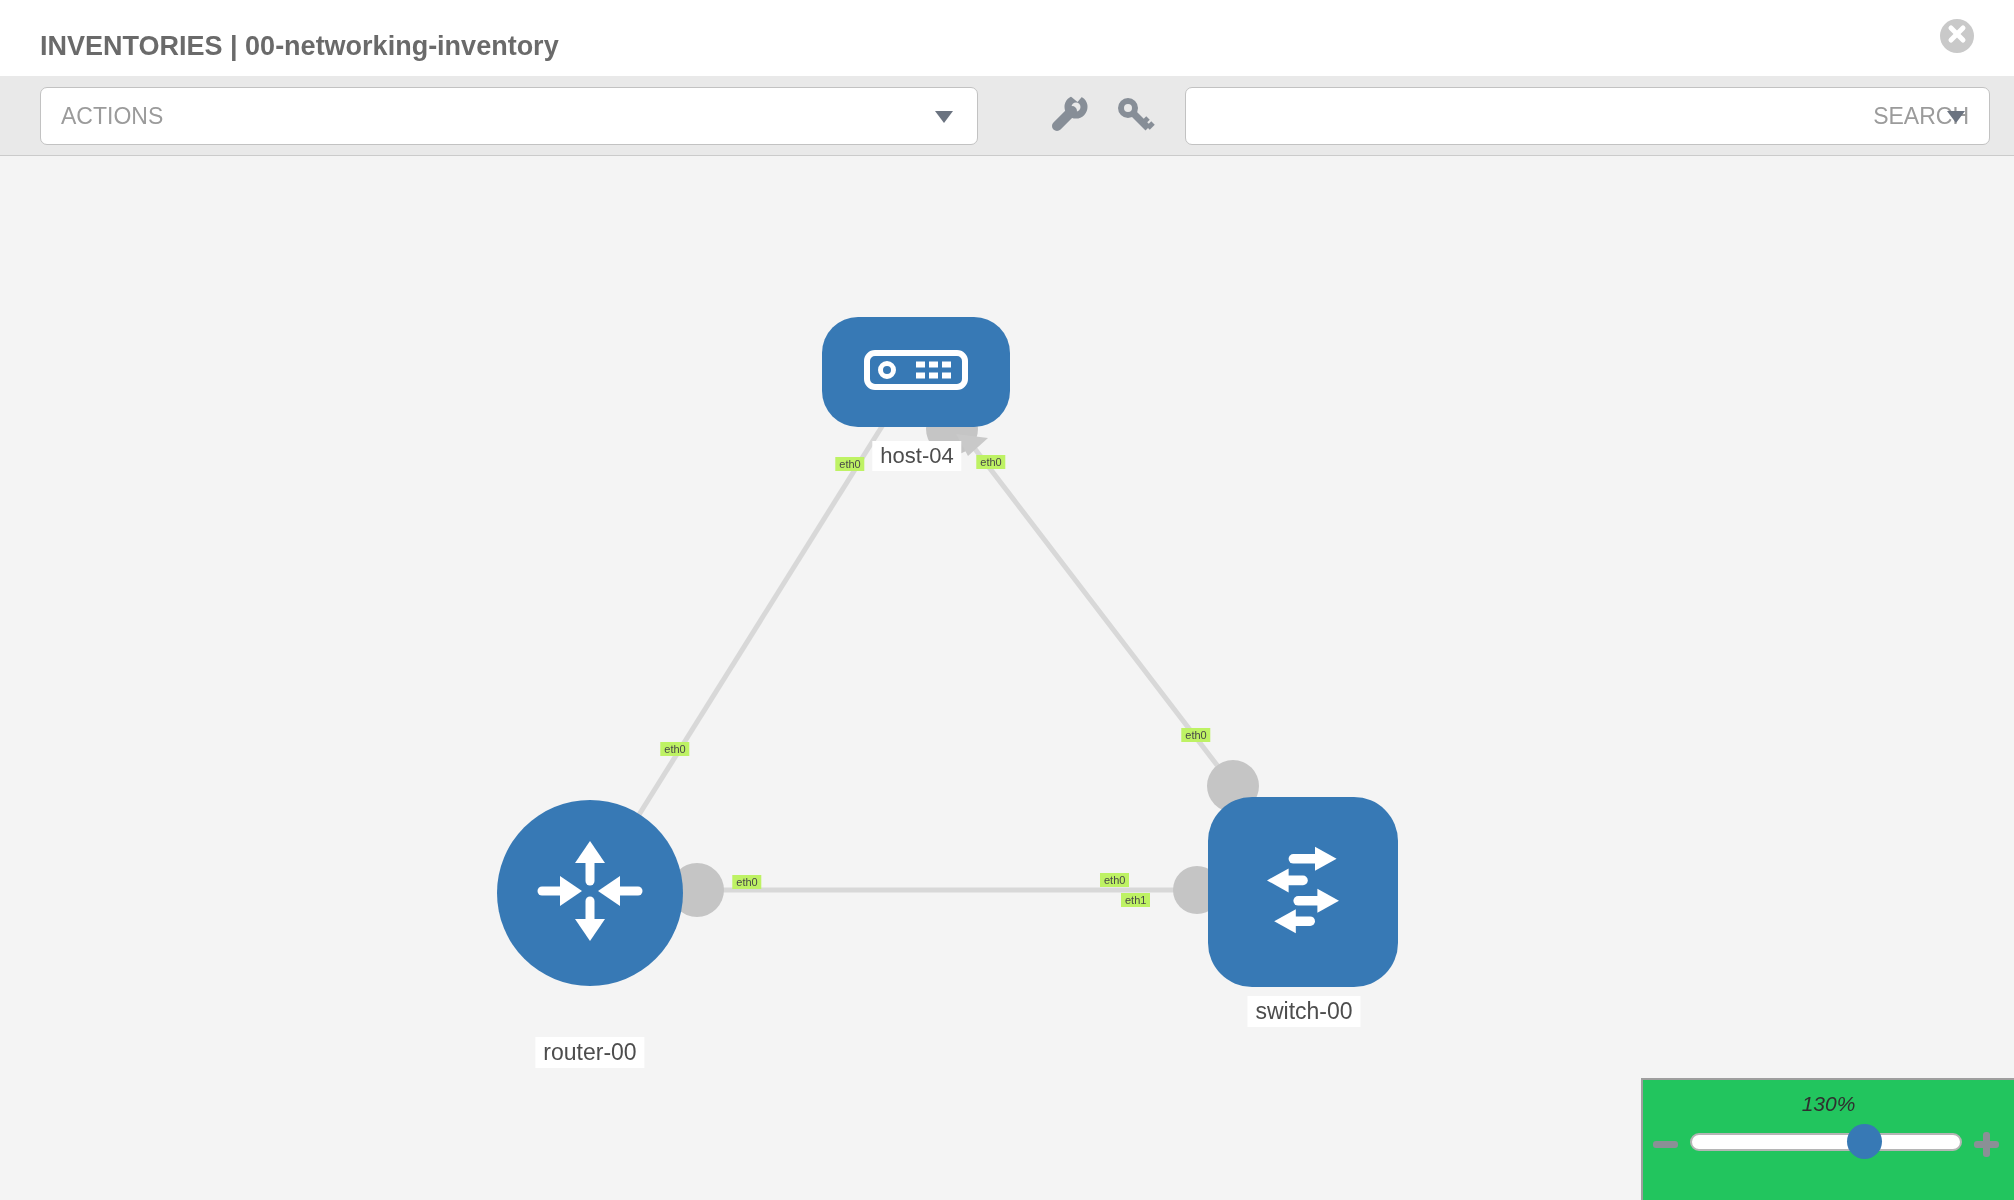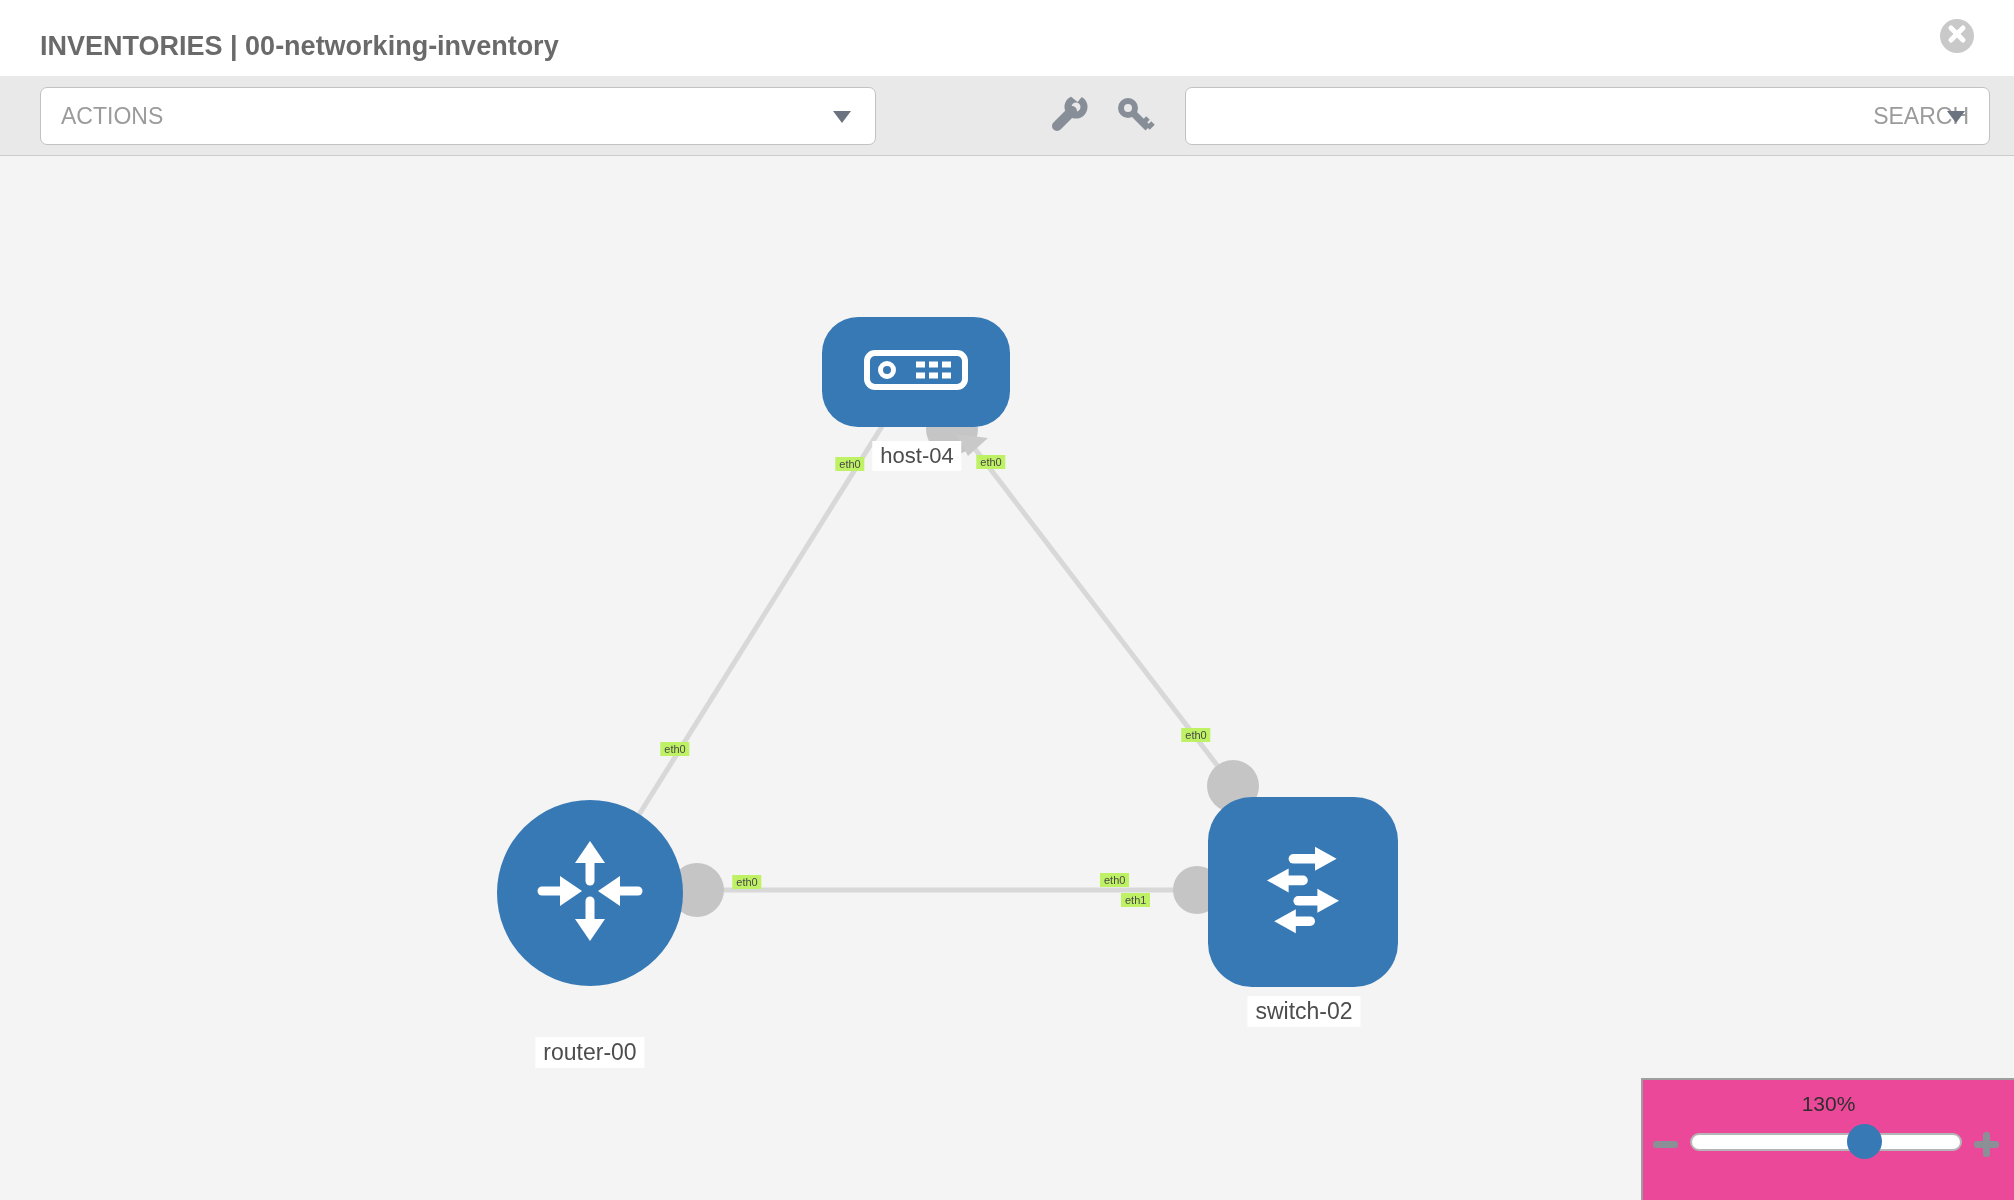--- a/index.html
+++ b/index.html
@@ -7,21 +7,21 @@
   body { font-family:"Liberation Sans", sans-serif; background:#f4f4f4; position:relative; }
 
   
   .titlebar { position:absolute; top:0; left:0; width:2014px; height:93px; background:#ffffff; border-bottom:1px solid #d6d6d6; z-index:20; }
   .title { position:absolute; left:40px; top:50%; transform:translateY(-50%); font-size:27px; font-weight:bold; color:#6a6a6a; white-space:nowrap; }
   .close-btn { position:absolute; right:40px; top:19px; width:34px; height:34px; border-radius:50%; background:#c9c9c9; display:flex; align-items:center; justify-content:center; cursor:pointer; }
 
   
   .toolbar { position:absolute; top:76px; left:0; width:2014px; height:80px; background:#e9e9e9; border-bottom:1px solid #cbcbcb; z-index:20; }
   .select-box { position:absolute; top:11px; height:58px; background:#ffffff; border:1px solid #c2c2c2; border-radius:7px; display:flex; align-items:center; padding:0 20px; color:#9b9b9b; font-size:23px; cursor:pointer; }
-  #actions-select { left:40px; width:836px;text-align:right; }
+  #actions-select { left:40px; width:938px;text-align:right; }
   #search-select  { left:1185px; width:805px;justify-content:flex-end; }
   .caret { position:absolute; right:24px; top:50%; margin-top:-5px; width:0; height:0; border-left:9px solid transparent; border-right:9px solid transparent; border-top:12px solid #6b7380; }
   .tool-icon { position:absolute; top:16px; width:46px; height:46px; cursor:pointer; }
   #wrench-btn { left:1046px; }
   #key-btn { left:1112px; }
 
   
   .canvas { position:absolute; top:157px; left:0; width:2014px; height:1043px; background:#f4f4f4; overflow:hidden; }
   .links-layer { position:absolute; top:0; left:0; }
 
@@ -38,21 +38,21 @@
   .if-label { position:absolute; background:#bef264; color:#484848; font-size:11px; padding:1px 4px; transform:translateX(-50%); white-space:nowrap; z-index:7; }
   #if-host-left    { left:850px;  top:300px; }
   #if-host-right   { left:991px;  top:298px; }
   #if-router-top   { left:675px;  top:585px; }
   #if-router-right { left:747px;  top:718px; }
   #if-switch-top   { left:1196px; top:571px; }
   #if-switch-left-under { left:1100px; top:716px; transform:none; z-index:6; }
   #if-switch-left-over  { left:1121px; top:715px; transform:none; z-index:7;margin-top:21px; }
 
   
-  .zoom-panel { position:absolute; left:1641px; top:921px; width:373px; height:122px; background:#ec4899; border-top:2px solid #9e9e9e; border-left:2px solid #9e9e9e; z-index:15; }
+  .zoom-panel { position:absolute; left:1641px; top:921px; width:373px; height:122px; background:#22c55e; border-top:2px solid #9e9e9e; border-left:2px solid #9e9e9e; z-index:15;font-style:italic; }
   .zoom-level { position:absolute; top:12px; left:0; width:100%; text-align:center; font-size:21px; color:#2f2f2f; }
   .minus-btn { position:absolute; left:10px; top:61px; width:25px; height:7px; background:#8a9096; border-radius:3px; cursor:pointer; }
   .slider-track { position:absolute; left:47px; top:53px; width:272px; height:18px; background:#ffffff; border:2px solid #b5b5b5; border-radius:10px; cursor:pointer; }
   .slider-thumb { position:absolute; left:155px; top:-11px; width:35px; height:35px; border-radius:50%; background:#3779b5; cursor:grab; }
   .plus-btn { position:absolute; left:331px; top:52px; width:25px; height:25px; cursor:pointer; }
   .plus-btn::before { content:""; position:absolute; left:0; top:9px; width:25px; height:7px; background:#8a9096; border-radius:3px; }
   .plus-btn::after  { content:""; position:absolute; left:9px; top:0; width:7px; height:25px; background:#8a9096; border-radius:3px; }
 </style>
 </head>
 <body>
@@ -158,21 +158,21 @@
           <polygon points="80,59 62,49 62,69" stroke="none"></polygon>
           <line x1="42" y1="76" x2="56" y2="76"></line>
           <polygon points="26,76 44,66 44,86" stroke="none"></polygon>
         </g>
       </svg>
     </span>
   </div>
 
   <div class="node-label" id="label-host">host-04</div>
   <div class="node-label" id="label-router">router-00</div>
-  <div class="node-label" id="label-switch">switch-02</div>
+  <div class="node-label" id="label-switch">switch-00</div>
 
   <div class="if-label" id="if-host-left">eth0</div>
   <div class="if-label" id="if-host-right">eth0</div>
   <div class="if-label" id="if-router-top">eth0</div>
   <div class="if-label" id="if-router-right">eth0</div>
   <div class="if-label" id="if-switch-top">eth0</div>
   <div class="if-label" id="if-switch-left-under">eth0</div>
   <div class="if-label" id="if-switch-left-over">eth1</div>
 
   <div class="zoom-panel">

